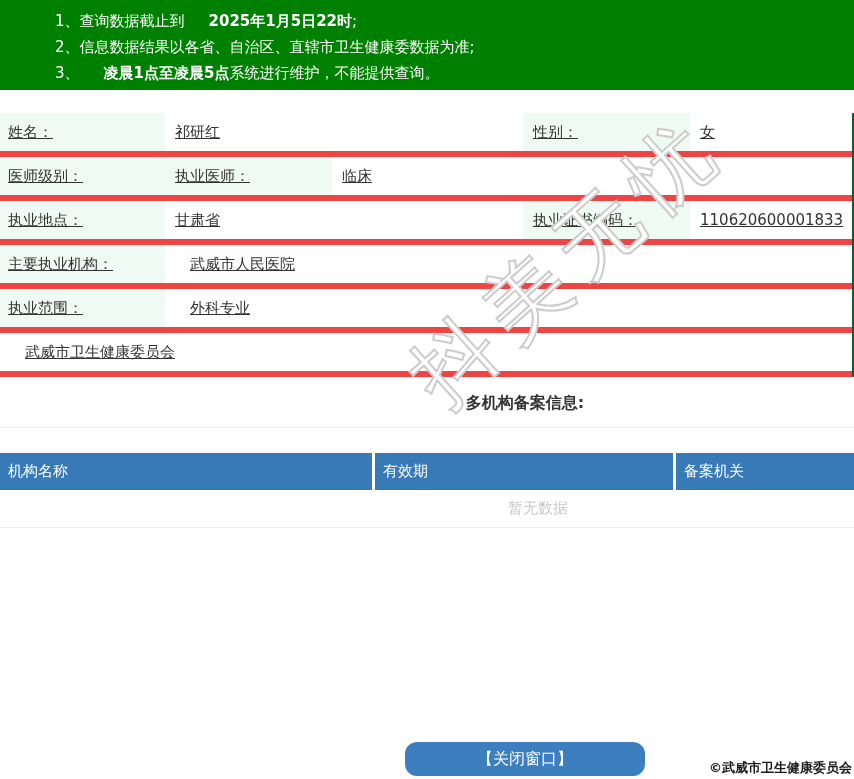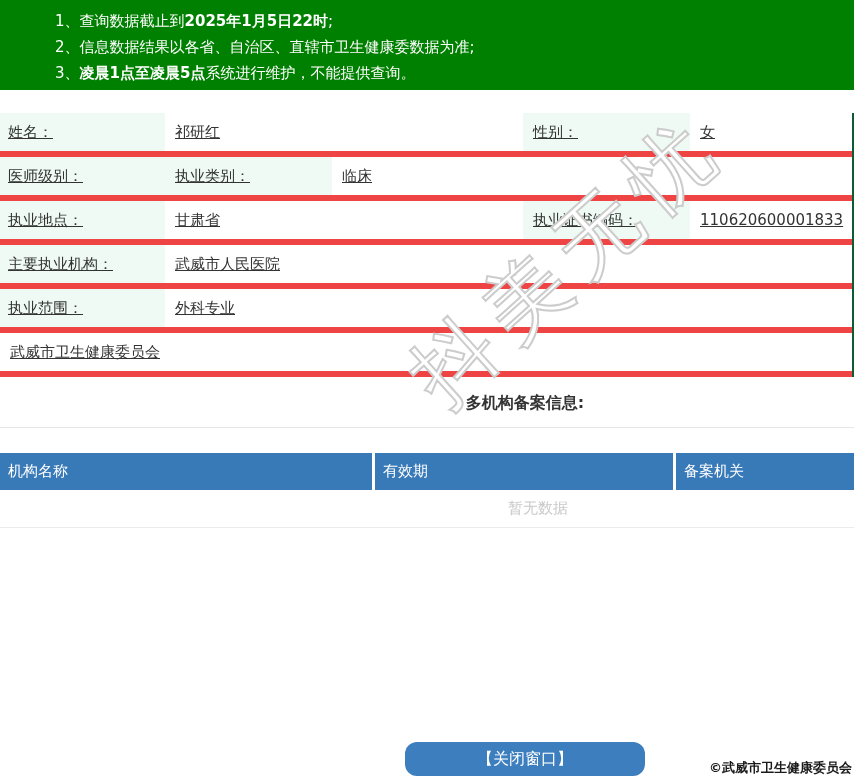--- a/index.html
+++ b/index.html
@@ -4,31 +4,31 @@
 <style>
   * { margin:0; padding:0; box-sizing:border-box; }
   html,body { width:854px; height:779px; overflow:hidden; background:#fff;
     font-family:"DejaVu Sans","Liberation Sans",sans-serif; color:#333; }
   .wide { width:1050px; }
 
   
   .notice { width:854px; height:90px; background:#008000; color:#fff;
     padding:8px 0 0 55px; font-size:15px; }
   .notice-line { line-height:26px; white-space:nowrap; }
-  .notice-line b { font-weight:bold; }
+  .notice-line b { font-weight:bold;margin-left:24px; }
 
   
   .info-table { width:854px; margin-top:23px; border-right:2px solid #0d5c33; }
   .irow { display:flex; align-items:center; height:44px; border-bottom:6px solid #ef4444; font-size:15px;text-decoration:underline; }
   .lbl  { background:#eefaf3; height:100%; display:flex; align-items:center; }
   .lbl1 { width:165px; padding-left:8px; }
   .val1 { width:358px; padding-left:10px; }
   .lbl2 { width:167px; padding-left:10px; }
   .val2 { flex:1; padding-left:10px; }
-  .valfull { flex:1; padding-left:10px; }
+  .valfull { flex:1; padding-left:25px; }
 
   
   .filing-title { margin-top:15px; font-size:16px; font-weight:bold; text-align:center; line-height:22px; }
   .thin-line { width:854px; height:1px; background:#e7e7e7; margin-top:13px; }
   .filing-header { width:854px; display:flex; gap:3px; margin-top:25px; height:37px;border-radius:14px; }
   .fh-cell { background:#3879b8; color:#fff; font-size:15px; display:flex; align-items:center; padding-left:8px; }
   .fh-c1 { width:372px; } .fh-c2 { width:298px; } .fh-c3 { flex:1; }
   .empty-row { height:38px; border-bottom:1px solid #ececec; display:flex; align-items:center;
     justify-content:center; padding-left:26px; color:#c9c9c9; font-size:15px; }
 
@@ -56,21 +56,21 @@
 
 <div class="info-table">
   <div class="irow">
     <div class="lbl lbl1">姓名：</div>
     <div class="val1">祁研红</div>
     <div class="lbl lbl2">性别：</div>
     <div class="val2">女</div>
   </div>
   <div class="irow">
     <div class="lbl lbl1">医师级别：</div>
-    <div class="lbl lbl2">执业类别：</div>
+    <div class="lbl lbl2">执业医师：</div>
     <div class="val2">临床</div>
   </div>
   <div class="irow">
     <div class="lbl lbl1">执业地点：</div>
     <div class="val1">甘肃省</div>
     <div class="lbl lbl2">执业证书编码：</div>
     <div class="val2">110620600001833</div>
   </div>
   <div class="irow">
     <div class="lbl lbl1">主要执业机构：</div>

